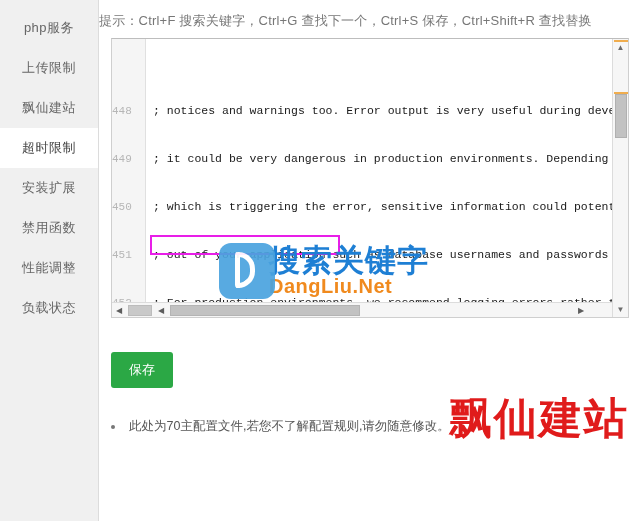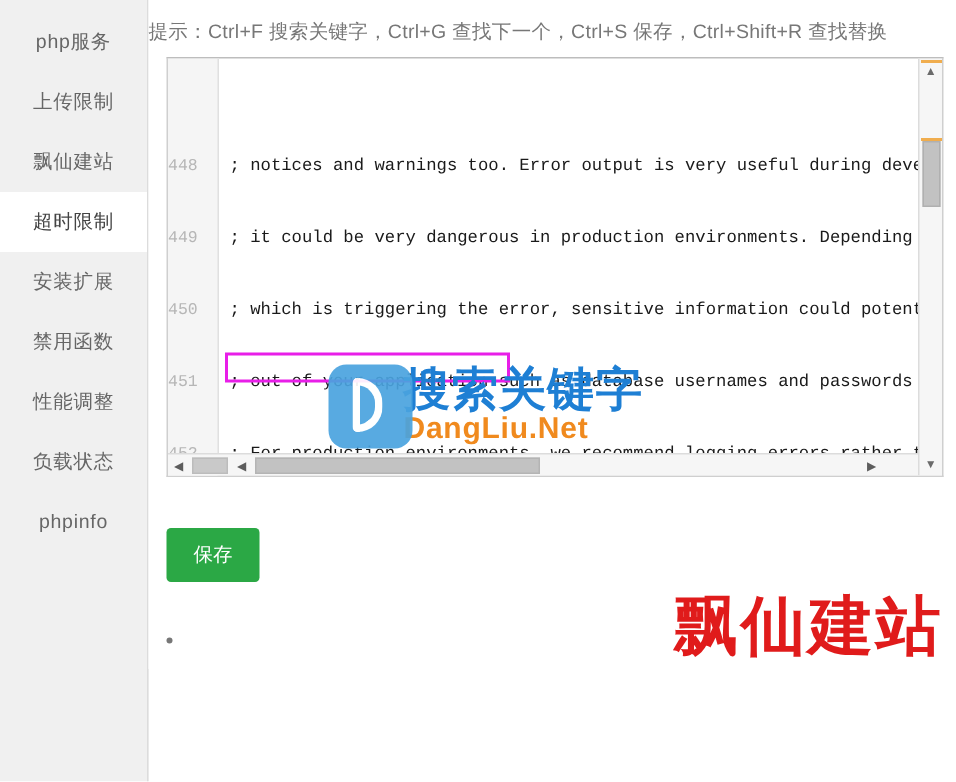--- a/index.html
+++ b/index.html
@@ -234,21 +234,20 @@
 
   <div class="sidebar">
     <div class="side-item"><span>php服务</span></div>
     <div class="side-item"><span>上传限制</span></div>
     <div class="side-item"><span>飘仙建站</span></div>
     <div class="side-item active"><span>超时限制</span></div>
     <div class="side-item"><span>安装扩展</span></div>
     <div class="side-item"><span>禁用函数</span></div>
     <div class="side-item"><span>性能调整</span></div>
     <div class="side-item"><span>负载状态</span></div>
-    <div class="side-item"><span>phpinfo</span></div>
   </div>
 
   <div class="main">
 
     <div class="hint">提示：Ctrl+F 搜索关键字，Ctrl+G 查找下一个，Ctrl+S 保存，Ctrl+Shift+R 查找替换</div>
 
     <div class="editor-wrap">
       <div class="editor-scroll">
         <div class="code-area">
           <div class="gutter"></div>
@@ -296,20 +295,21 @@
         <div class="h-right">▶</div>
       </div>
     </div>
 
     <div class="save-row">
       <button class="save-btn">保存</button>
     </div>
 
     <div class="note">
       <div class="bullet"></div>
+      <div>此处为70主配置文件,若您不了解配置规则,请勿随意修改。</div>
     </div>
 
   </div>
 
   <div class="wm-center">
     <div class="wm-logo"></div>
     <div class="wm-text">
       <div class="wm-cn">搜索关键字</div>
       <div class="wm-en">DangLiu.Net</div>
     </div>

